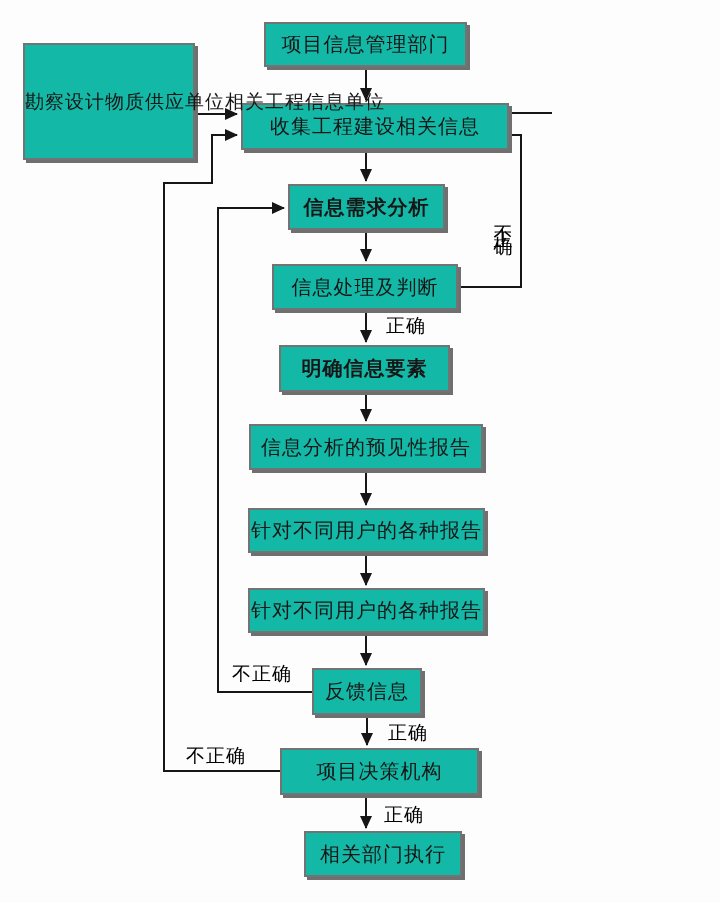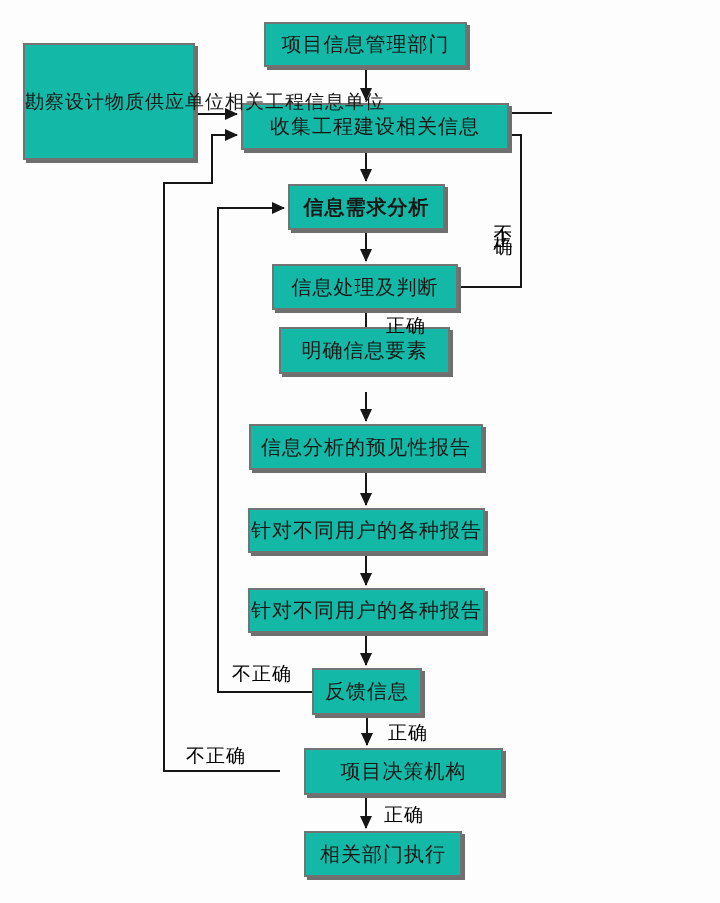--- a/index.html
+++ b/index.html
@@ -91,31 +91,31 @@
     <div>勘察设计</div>
     <div>物质供应单位</div>
     <div>相关工程信息单位</div>
   </div>
 
 
   <div class="node" style="left:288px; top:184px; width:157px; height:46px;font-weight:bold;">信息需求分析</div>
 
   <div class="node" style="left:272px; top:264px; width:186px; height:46px;">信息处理及判断</div>
 
-  <div class="node" style="left:279px; top:327px; width:171px; height:47px;">明确信息要素</div>
+  <div class="node" style="left:279px; top:345px; width:171px; height:47px;font-weight:bold;">明确信息要素</div>
 
   <div class="node" style="left:249px; top:424px; width:234px; height:46px;">信息分析的预见性报告</div>
 
   <div class="node" style="left:248px; top:508px; width:237px; height:45px;">针对不同用户的各种报告</div>
 
   <div class="node" style="left:248px; top:588px; width:237px; height:45px;">针对不同用户的各种报告</div>
 
   <div class="node" style="left:312px; top:668px; width:110px; height:47px;">反馈信息</div>
 
-  <div class="node" style="left:280px; top:748px; width:199px; height:47px;margin-left:24px;">项目决策机构</div>
+  <div class="node" style="left:280px; top:748px; width:199px; height:47px;">项目决策机构</div>
 
   <div class="node" style="left:287px; top:831px; width:158px; height:46px;margin-left:17px;">相关部门执行</div>
 
   <div class="elabel" style="left:386px; top:313px;">正确</div>
 
   <div class="elabel" style="left:388px; top:720px;">正确</div>
 
   <div class="elabel" style="left:384px; top:802px;">正确</div>
 
   <div class="elabel vlabel" style="left:490px; top:210px;">不正确</div>

